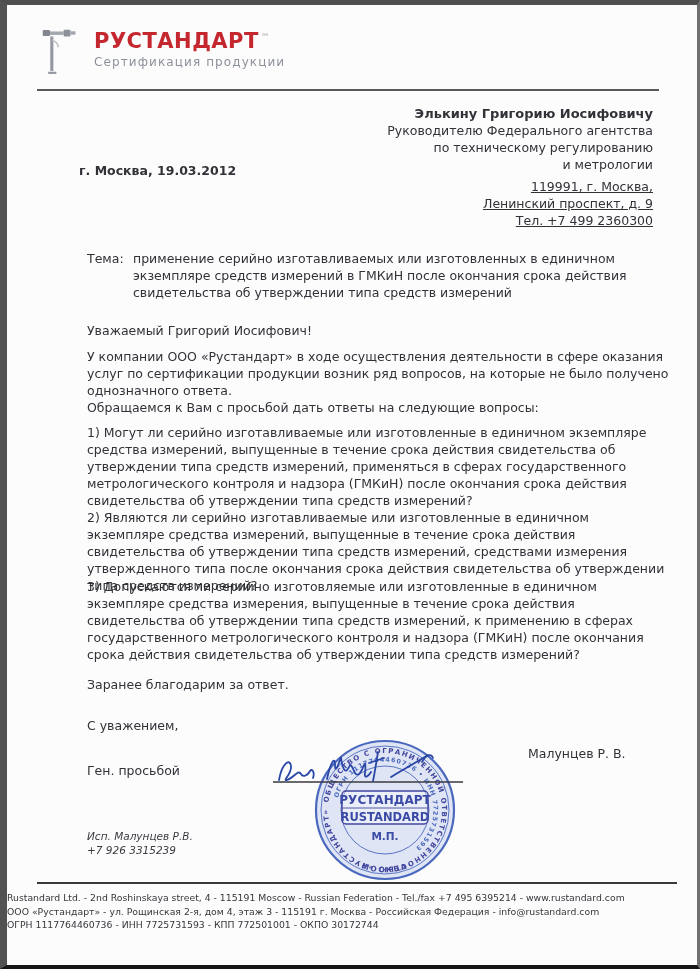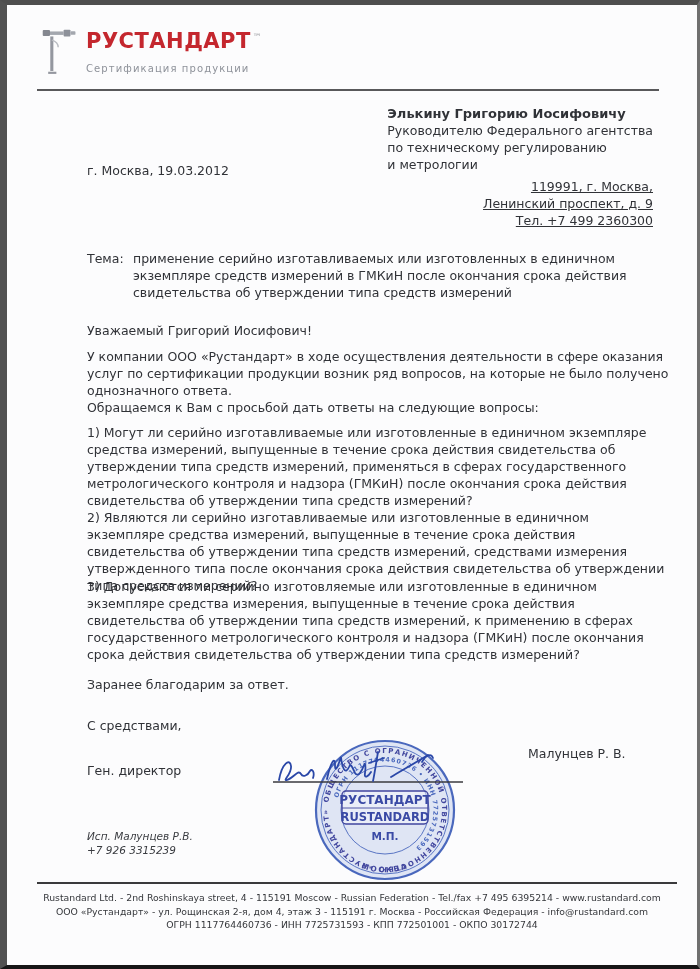--- a/index.html
+++ b/index.html
@@ -13,28 +13,28 @@
     border-right:3px solid #6f6f6f;
     border-bottom:4px solid #161616;
     overflow:hidden;
     font-family:"DejaVu Sans","Liberation Sans",sans-serif;
     color:#303237;
     font-size:12.5px;
     line-height:17px;
   }
   .abs{position:absolute;}
   
-  .logo{left:33px;top:20px;display:flex;align-items:flex-start;gap:6px;}
+  .logo{left:33px;top:20px;display:flex;align-items:flex-start;gap:14px;}
   .logo-text .brand{font-size:21px;font-weight:bold;color:#c4272e;letter-spacing:.5px;line-height:24px;}
   .logo-text .tm{font-size:9px;color:#9a9ba0;font-weight:normal;vertical-align:super;margin-left:2px;}
-  .logo-text .tagline{font-size:10px;color:#8d9199;letter-spacing:1.1px;margin-top:7px;}
+  .logo-text .tagline{font-size:12px;color:#8d9199;letter-spacing:1.1px;margin-top:1px;}
   .hrule{height:2px;background:#58585a;}
   .head-rule{left:30px;top:84px;width:622px;}
   
-  .recipient{top:100px;right:44px;}
+  .recipient{top:100px;right:44px;text-align:right;}
   .recipient .r-name{font-weight:bold;font-size:13px;}
   .address{top:173px;right:44px;text-align:right;text-decoration:underline;}
   
   .subject{left:80px;top:245px;width:582px;font-weight:normal;}
   .subject .s-label{position:absolute;left:0;top:0;}
   .subject .s-text{display:block;padding-left:46px;}
   .salutation{left:80px;top:317px;}
   .para{left:80px;top:0;width:582px;text-align:left;}
   .p-intro{top:343px;}
   .p-q1{top:419px;}
@@ -42,21 +42,21 @@
   .p-q3{top:573px;}
   .p-thanks{top:671px;}
   .p-regards{top:712px;}
   
   .sign-position{left:80px;top:757px;}
   .sign-name{left:521px;top:740px;}
   .stamp-wrap{left:258px;top:720px;width:240px;height:158px;z-index:2;}
   .executor{left:80px;top:825px;font-size:10.5px;font-style:italic;line-height:13.5px;color:#3a3c41;}
   
   .foot-rule{left:30px;top:877px;width:640px;background:#3a3a3c;}
-  .footer{left:0;top:886px;width:100%;text-align:center;font-size:9.3px;line-height:13.5px;color:#35373b;}
+  .footer{left:0;top:886px;width:100%;text-align:left;font-size:9.3px;line-height:13.5px;color:#35373b;}
 </style>
 </head>
 <body>
 
 <div class="page">
 
   <div class="abs logo">
     <span>
       <svg width="40" height="52" viewBox="0 0 44 56" aria-hidden="true">
         <rect x="3" y="5" width="8" height="6.5" rx="1" fill="#84878f"></rect>
@@ -76,21 +76,21 @@
 
   <div class="abs hrule head-rule"></div>
 
   <div class="abs recipient">
     <div class="r-name">Элькину Григорию Иосифовичу</div>
     <div>Руководителю Федерального агентства</div>
     <div>по техническому регулированию</div>
     <div>и метрологии</div>
   </div>
 
-  <div class="abs" style="left:80px;top:157px;">г. Москва, 19.03.2012</div>
+  <div class="abs" style="left:72px;top:157px;font-weight:bold;">г. Москва, 19.03.2012</div>
 
   <div class="abs address">
     <div>119991, г. Москва,</div>
     <div>Ленинский проспект, д. 9</div>
     <div>Тел. +7 499 2360300</div>
   </div>
 
   <div class="abs subject">
     <span class="s-label">Тема:</span>
     <span class="s-text">применение серийно изготавливаемых или изготовленных в единичном экземпляре средств измерений в ГМКиН после окончания срока действия свидетельства об утверждении типа средств измерений</span>
@@ -101,23 +101,23 @@
     <div>Обращаемся к Вам с просьбой дать ответы на следующие вопросы:</div>
   </div>
 
   <div class="abs salutation">Уважаемый Григорий Иосифович!</div>
 
   <div class="abs para p-q1">1)  Могут ли серийно изготавливаемые или изготовленные в единичном экземпляре средства измерений, выпущенные в течение срока действия свидетельства об утверждении типа средств измерений, применяться в сферах государственного метрологического контроля и надзора (ГМКиН) после окончания срока действия свидетельства об утверждении типа средств измерений?</div>
   <div class="abs para p-q2">2) Являются ли серийно изготавливаемые или изготовленные в единичном экземпляре средства измерений, выпущенные в течение срока действия свидетельства об утверждении типа средств измерений, средствами измерения утвержденного типа после окончания срока действия свидетельства об утверждении типа средств измерений?</div>
   <div class="abs para p-q3">3) Допускаются ли серийно изготовляемые или изготовленные в единичном экземпляре средства измерения, выпущенные в течение срока действия свидетельства об утверждении типа средств измерений, к применению в сферах государственного метрологического контроля и надзора (ГМКиН) после окончания срока действия свидетельства об утверждении типа средств измерений?</div>
 
   <div class="abs para p-thanks">Заранее благодарим за ответ.</div>
-  <div class="abs para p-regards">С средствами,</div>
+  <div class="abs para p-regards">С уважением,</div>
 
-  <div class="abs sign-position">Ген. директор</div>
+  <div class="abs sign-position">Ген. просьбой</div>
   <div class="abs sign-name">Малунцев Р. В.</div>
 
   <div class="abs stamp-wrap">
     <svg width="240" height="158" viewBox="0 0 240 158">
       <defs>
         <path id="ringOuter" d="M 120 85 m -57 0 a 57 57 0 1 1 114 0 a 57 57 0 1 1 -114 0"></path>
         <path id="ringInner" d="M 120 85 m -48.5 0 a 48.5 48.5 0 1 1 97 0 a 48.5 48.5 0 1 1 -97 0"></path>
         <path id="ringBottom" d="M 75 128 A 62 62 0 0 0 165 128"></path>
       </defs>
 

